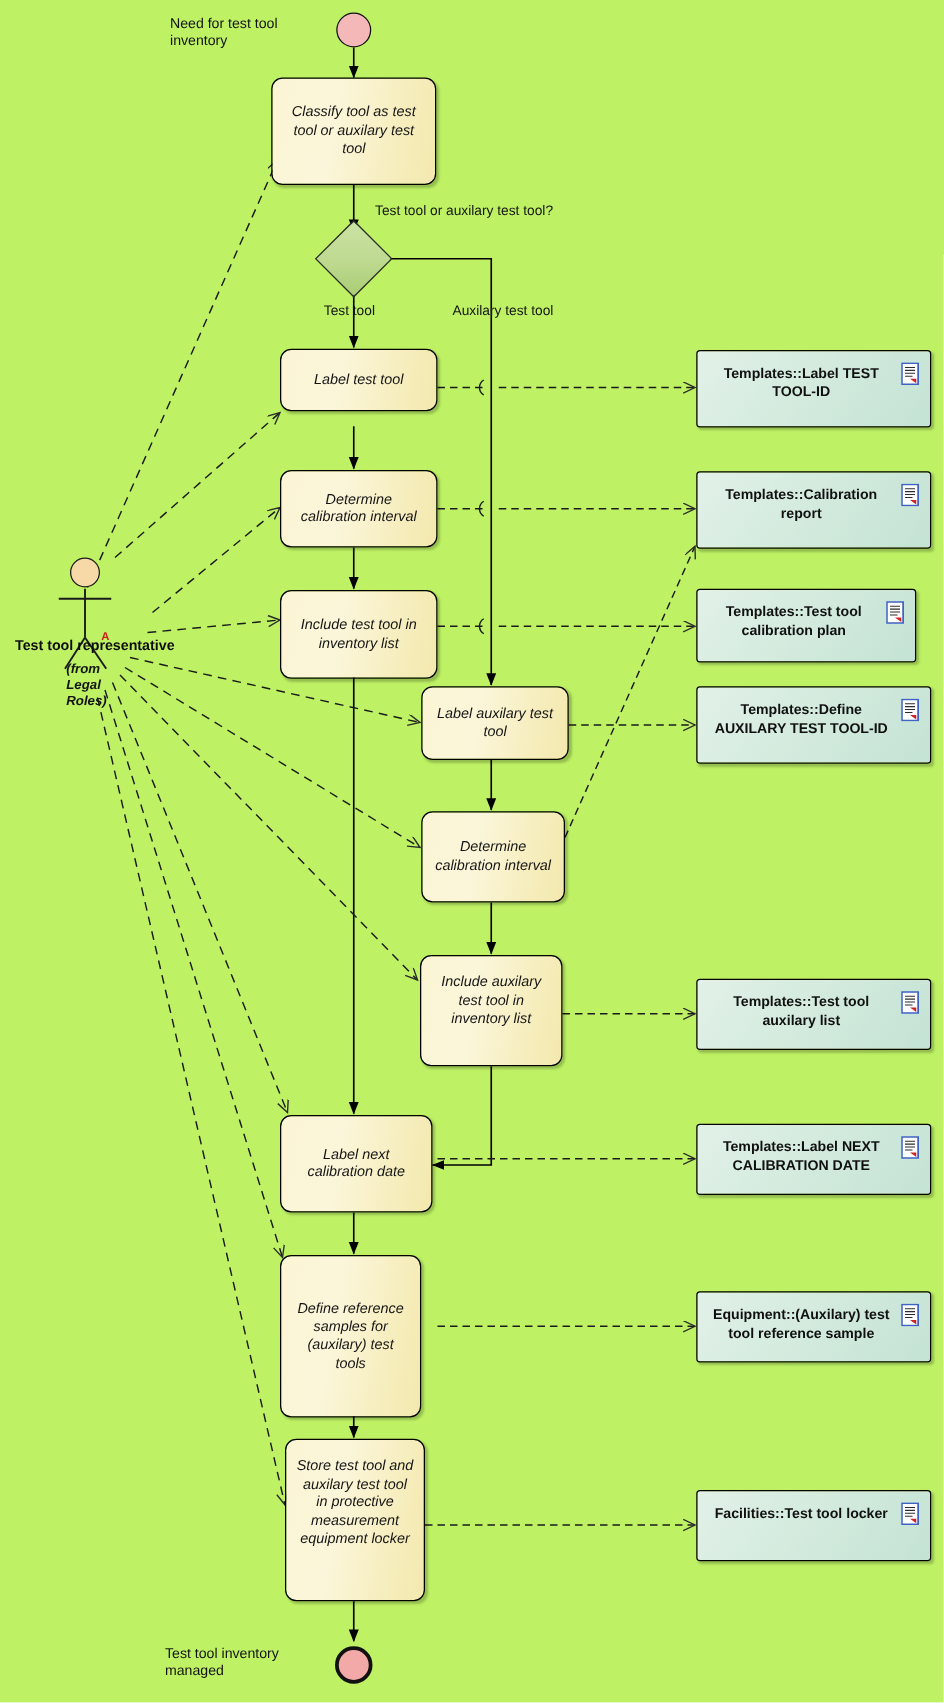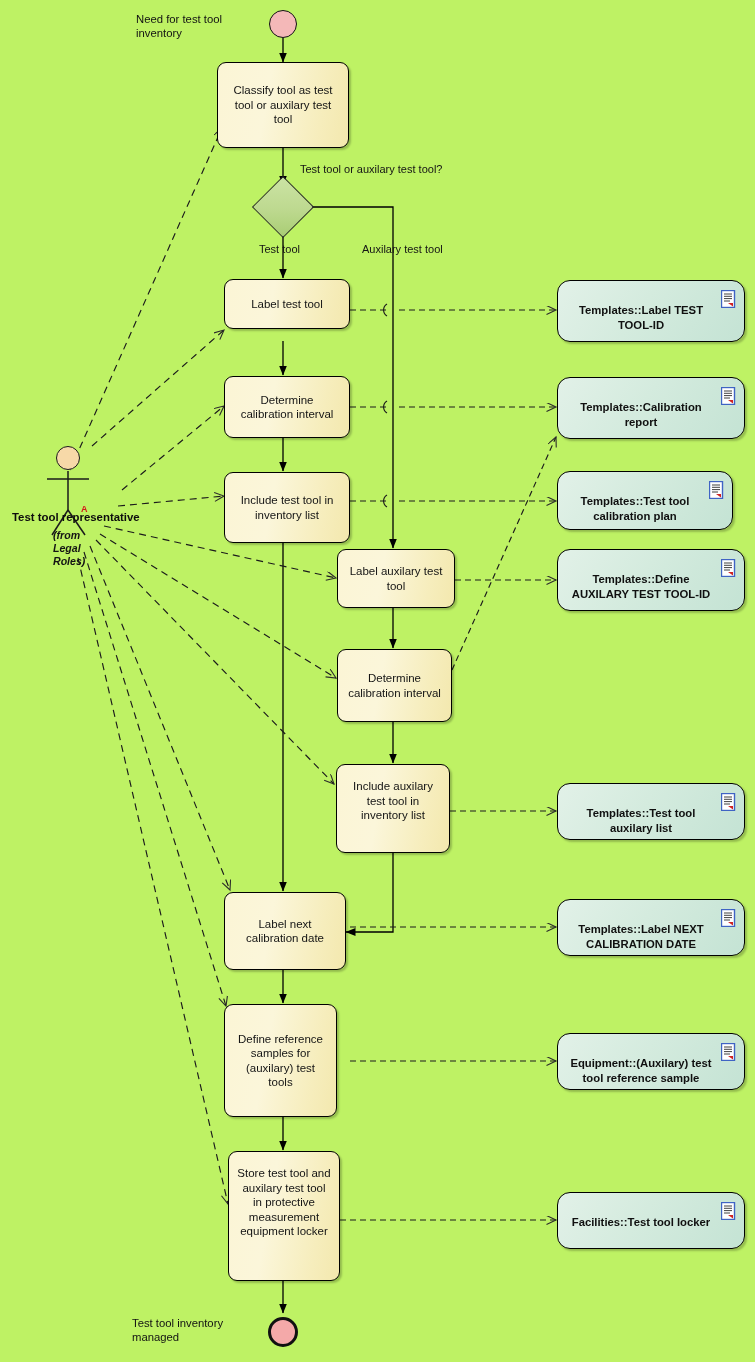--- a/index.html
+++ b/index.html
@@ -39,28 +39,29 @@
     align-items:center;
     padding:6px 8px;
   }
   .activity.topalign{align-items:flex-start;padding-top:14px;}
   .activity .txt{
     font-size:11.5px;
     line-height:14.5px;
     text-align:center;
     color:#141414;
     width:100%;
+    font-style:italic;
   }
 
   .artifact{
-    border-radius:13px;
+    border-radius:3px;
     background:linear-gradient(125deg,#e2f1e8 0%,#d4ebde 45%,#c4e3d4 100%);
     box-shadow:2px 2px 2px rgba(0,0,0,0.22);
     align-items:flex-start;
-    padding:22px 30px 8px 10px;
+    padding:11px 30px 8px 10px;
   }
   .artifact .txt{
     font-size:11.3px;
     line-height:14.5px;
     text-align:center;
     font-weight:bold;
     color:#101010;
     width:100%;
   }
   .doc-icon{
@@ -298,21 +299,21 @@
   <div class="node activity topalign" style="left:336px;top:764px;width:114px;height:89px;">
     <div class="txt">Include auxilary test
 tool in inventory list</div>
   </div>
 
   <div class="node activity" style="left:224px;top:892px;width:122px;height:78px;">
     <div class="txt">Label next
 calibration date</div>
   </div>
 
-  <div class="node activity" style="left:224px;top:1004px;width:113px;height:113px;">
+  <div class="node activity" style="left:224px;top:1004px;width:113px;height:130px;">
     <div class="txt">Define reference
 samples for (auxilary)
 test tools</div>
   </div>
 
   <div class="node activity topalign" style="left:228px;top:1151px;width:112px;height:130px;">
     <div class="txt">Store test tool and
 auxilary test tool in
 protective
 measurement

